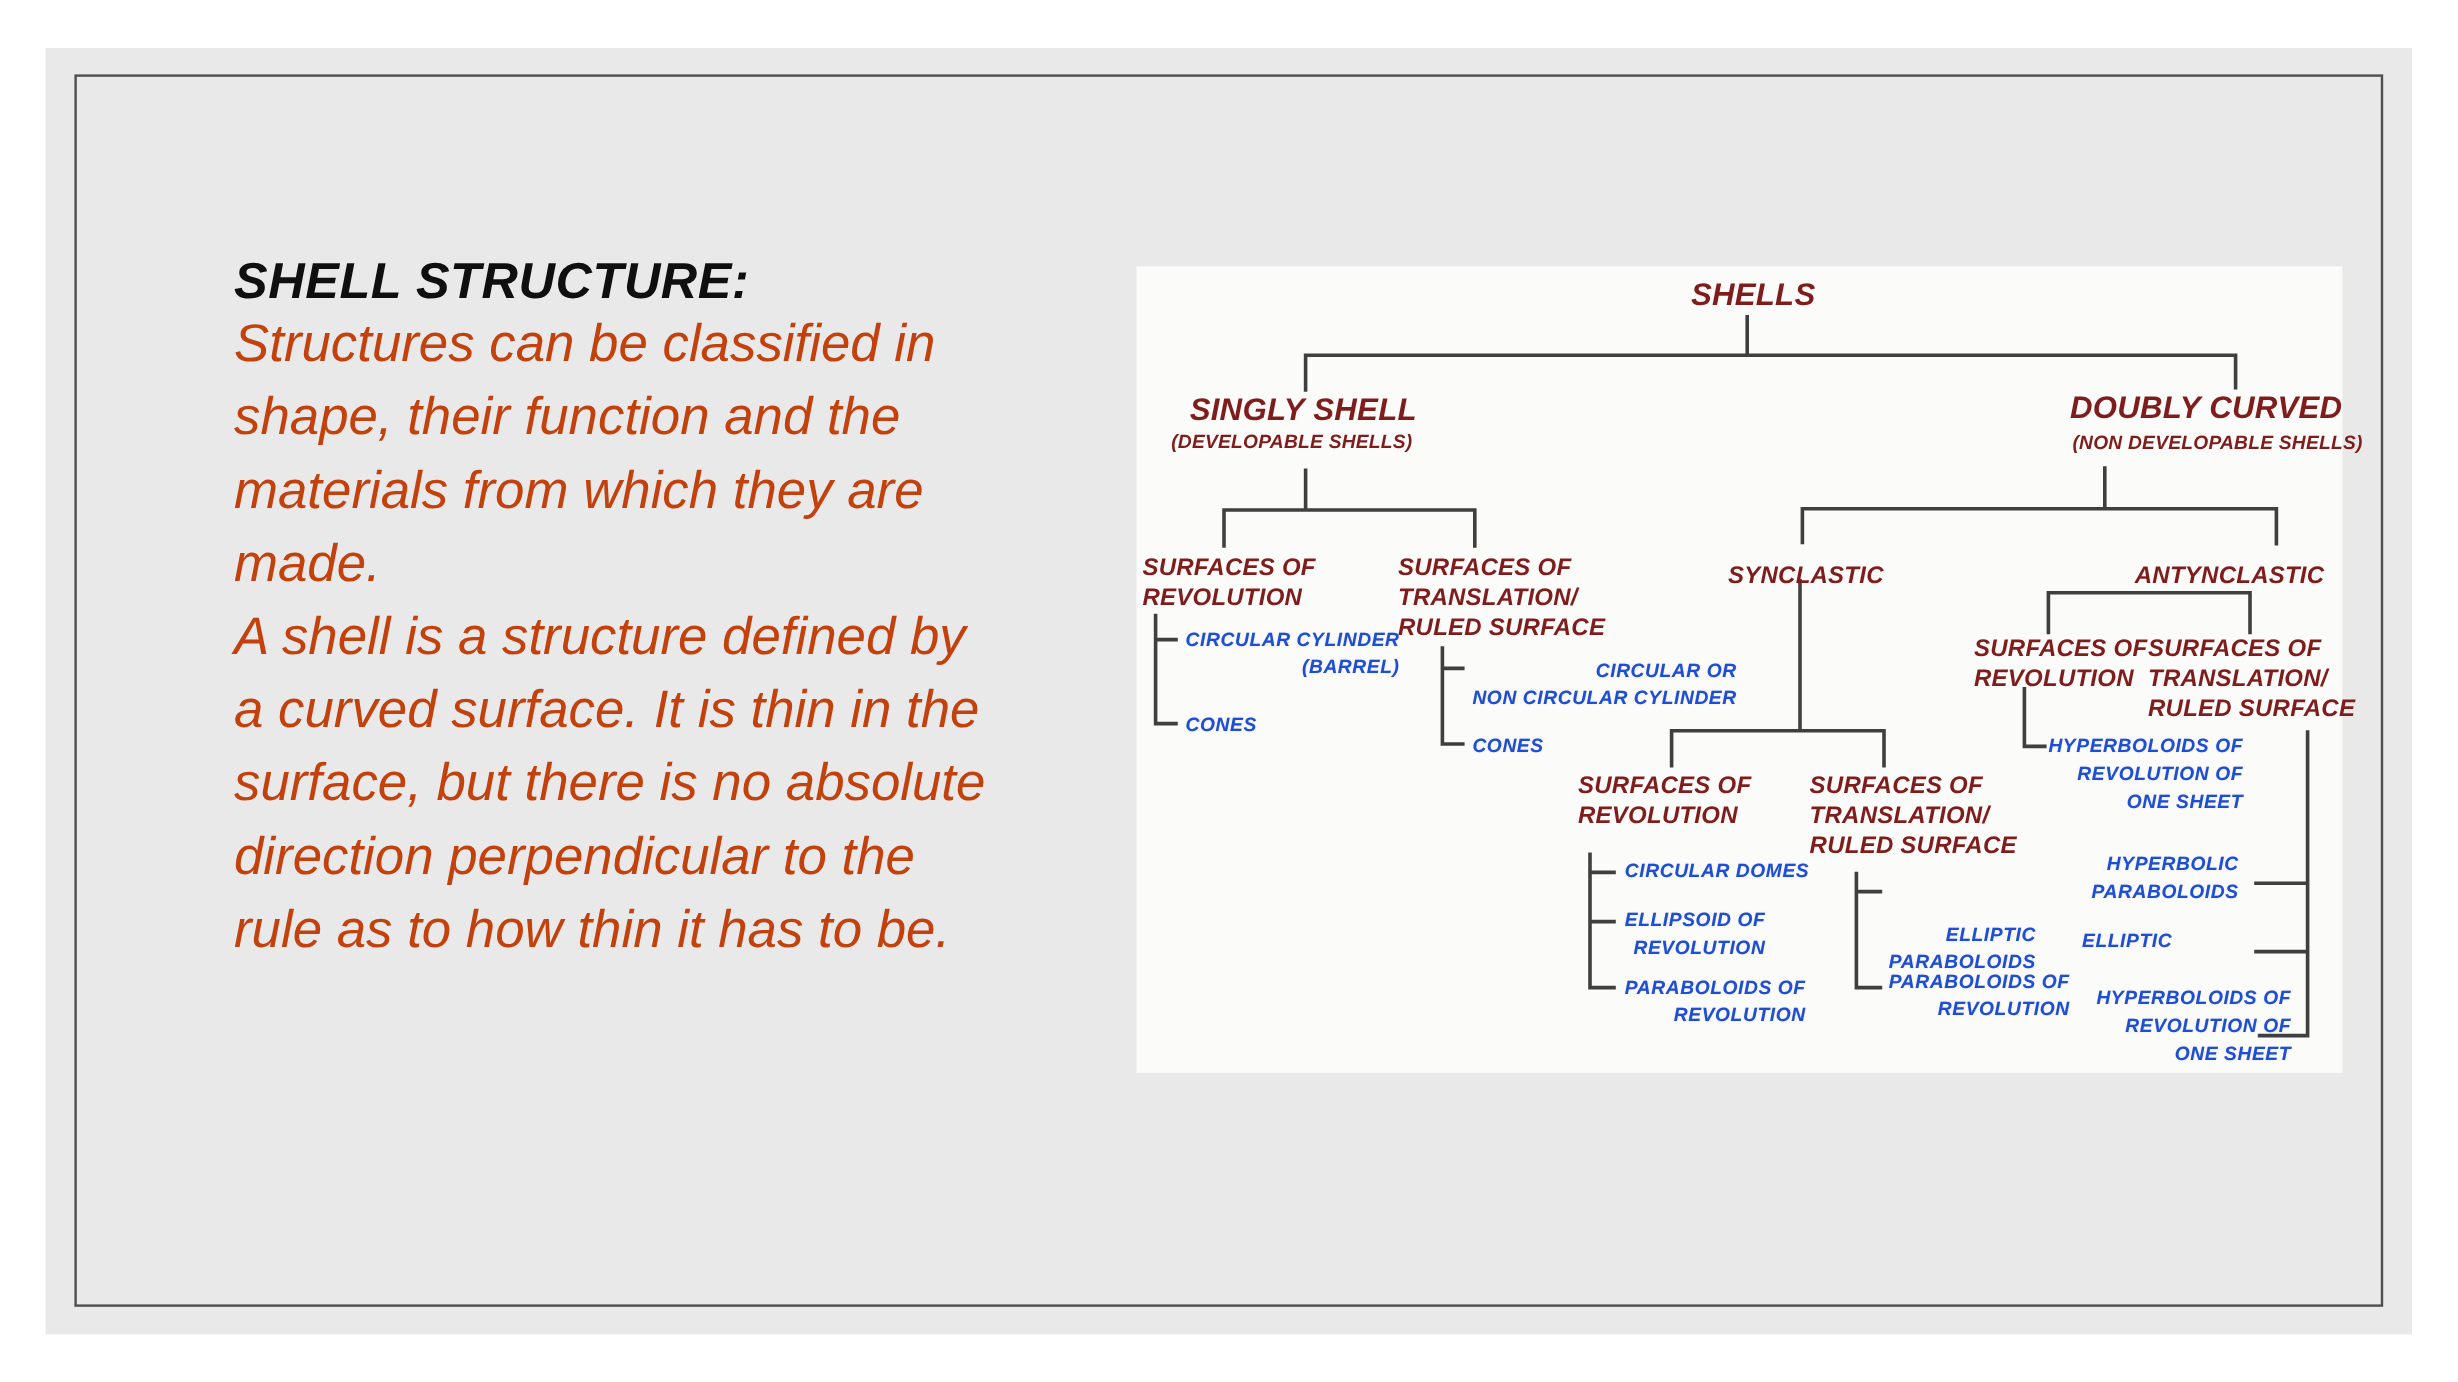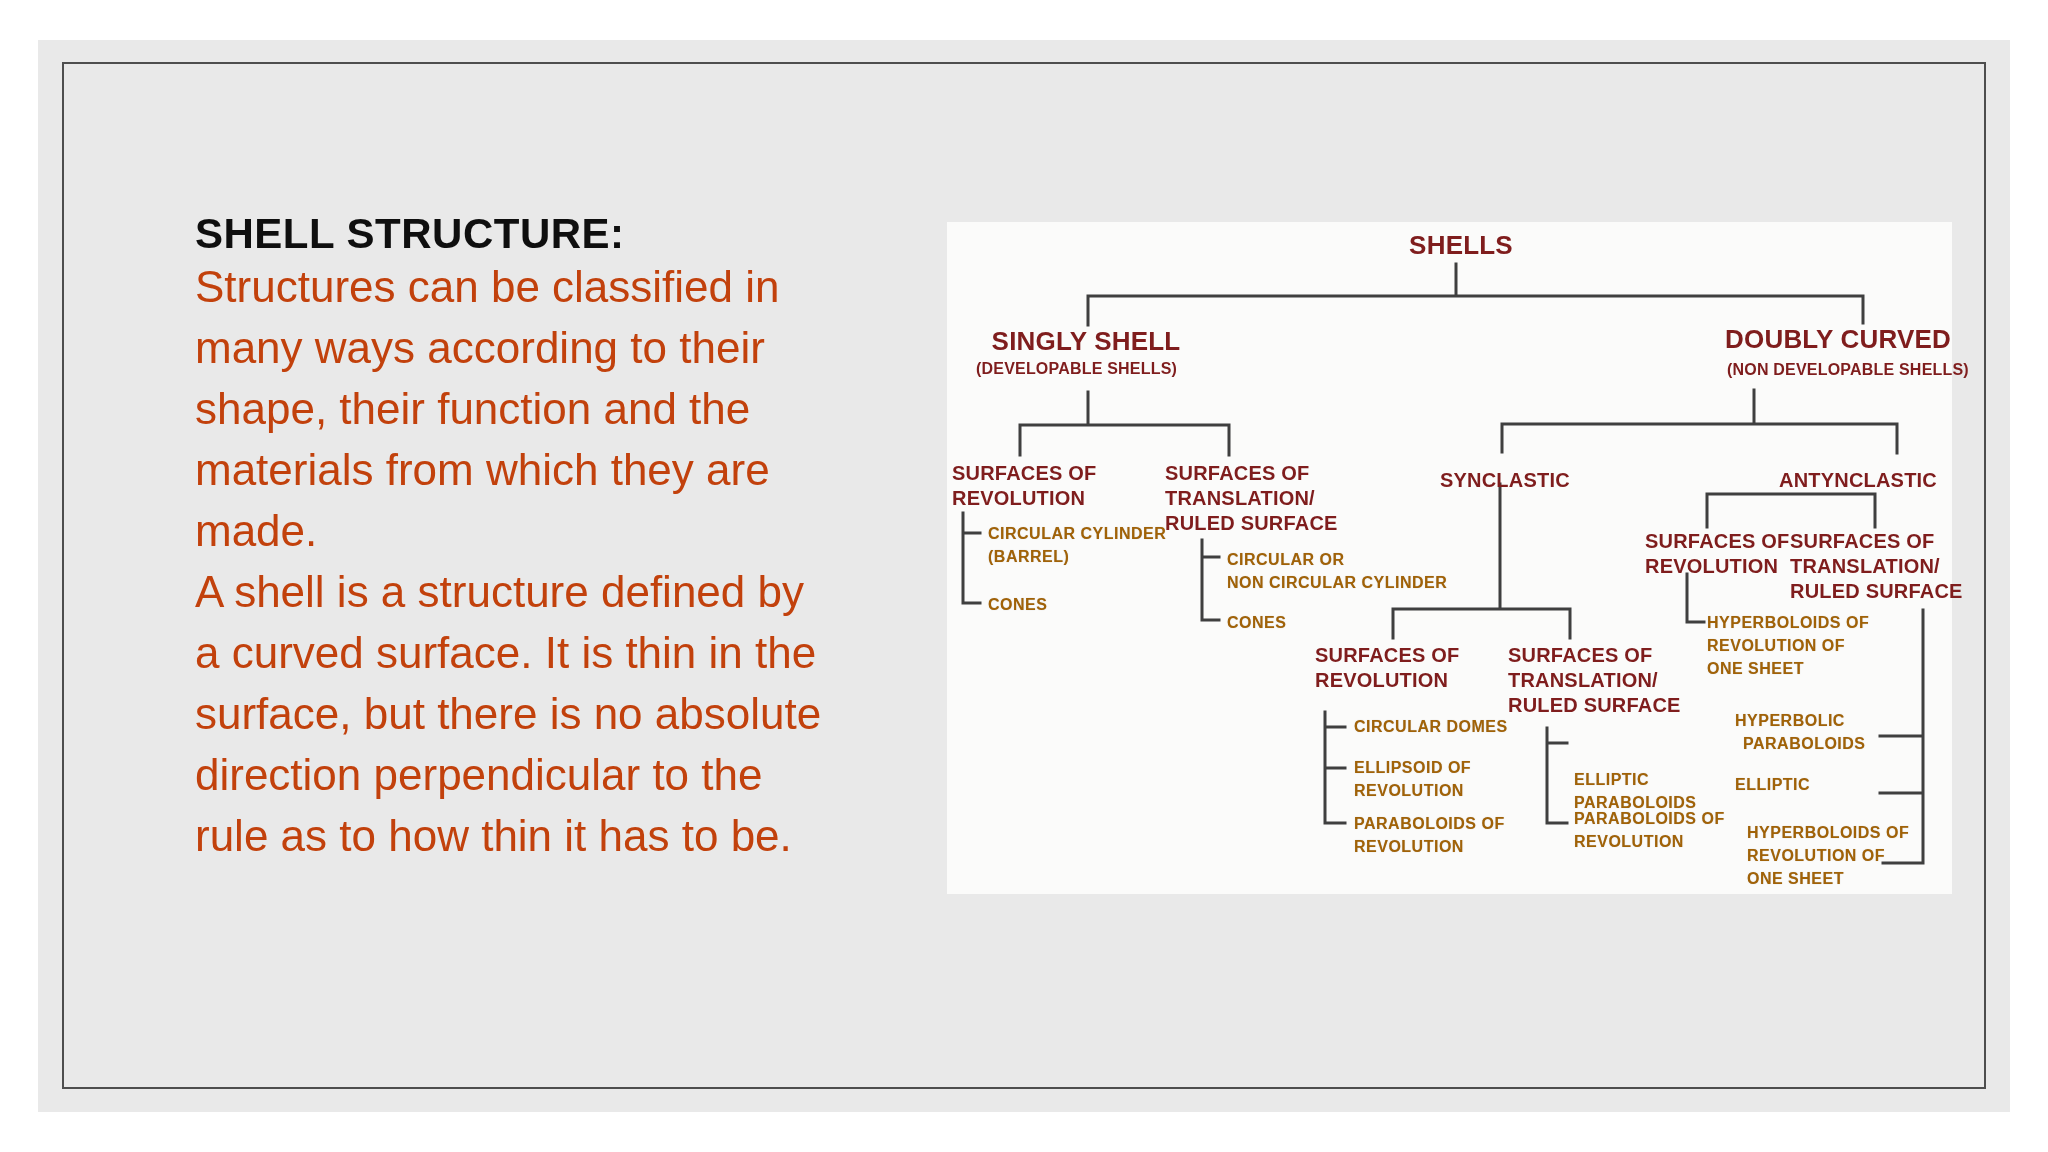--- a/index.html
+++ b/index.html
@@ -7,20 +7,21 @@
     width: 2048px; height: 1152px;
     background: #ffffff;
     overflow: hidden;
     font-family: "Liberation Sans", sans-serif;
   }
   .slide {
     position: absolute;
     left: 38px; top: 40px;
     width: 1972px; height: 1072px;
     background: #e9e9e9;
+    font-style: italic;
   }
   .frame {
     position: absolute;
     left: 24px; top: 22px;
     width: 1924px; height: 1027px;
     border: 2px solid #4e4e4e;
     box-sizing: border-box;
     background: transparent;
   }
   
@@ -63,37 +64,37 @@
   .dn span, .lf span { display: block; }
   .big   { font-size: 26px; line-height: 28px; }
   .mid   { font-size: 20px; line-height: 25px; }
   .paren { font-size: 16px; line-height: 18px; }
   .ctr   { text-align: center; }
   .lf {
     position: absolute;
     font-size: 16px;
     line-height: 23px;
     font-weight: bold;
-    color: #a16207;
+    color: #1d4ed8;
     letter-spacing: 0.5px;
     white-space: nowrap;
     text-shadow: 0 0 1px rgba(100,100,100,0.35);
+    text-align: right;
   }
 </style>
 </head>
 <body>
 
 <div class="slide">
   <div class="frame"></div>
 
   <div class="textblock">
     <h1>SHELL STRUCTURE:</h1>
     <div class="bodytext">
       <div class="bline">Structures can be classified in</div>
-      <div class="bline">many ways according to their</div>
       <div class="bline">shape, their function and the</div>
       <div class="bline">materials from which they are</div>
       <div class="bline">made.</div>
       <div class="bline">A shell is a structure defined by</div>
       <div class="bline">a curved surface. It is thin in the</div>
       <div class="bline">surface, but there is no absolute</div>
       <div class="bline">direction perpendicular to the</div>
       <div class="bline">rule as to how thin it has to be.</div>
     </div>
   </div>

